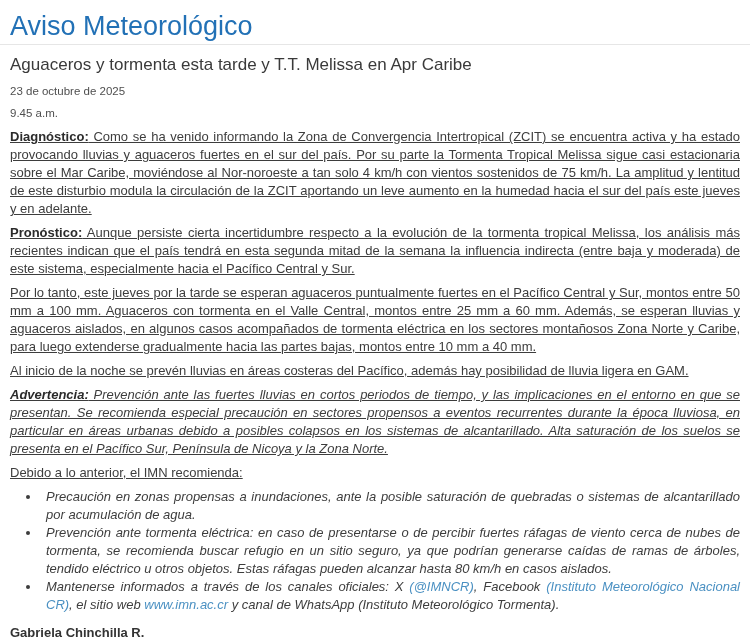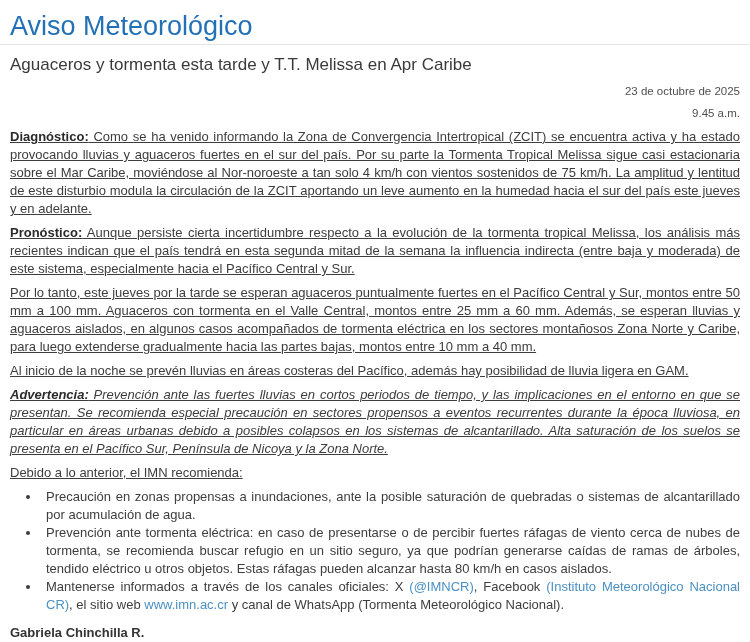--- a/index.html
+++ b/index.html
@@ -30,35 +30,35 @@
     line-height: 21px;
     font-weight: 400;
     color: #3a3a3a;
     margin: 0 0 9px 0;
   }
   p.meta {
     font-size: 11.5px;
     line-height: 14px;
     color: #4f4f4f;
     margin: 3px 0 8px 0;
-    text-align: right;
   }
   .doc p.body-par {
     font-size: 13px;
     line-height: 18px;
     margin: 0 0 6px 0;
     text-align: justify;
     text-decoration: underline;
   }
   .doc strong { color: #2b2b2b; }
   p.advertencia { font-style: italic; }
   ul.rec-list {
     margin: 0 0 6px 0;
     padding: 0 0 0 31px;
     list-style: disc;
+    font-style: italic;
   }
   ul.rec-list li {
     font-size: 13px;
     line-height: 18px;
     text-align: justify;
     padding-left: 5px;
     margin: 0;
   }
   a.doc-link {
     color: #4a90c2;
@@ -95,18 +95,18 @@
 
   <p class="body-par">Al inicio de la noche se prevén lluvias en áreas costeras del Pacífico, además hay posibilidad de lluvia ligera en GAM.</p>
 
   <p class="body-par advertencia"><strong>Advertencia:</strong><span> Prevención ante las fuertes lluvias en cortos periodos de tiempo, y las implicaciones en el entorno en que se presentan. Se recomienda especial precaución en sectores propensos a eventos recurrentes durante la época lluviosa, en particular en áreas urbanas debido a posibles colapsos en los sistemas de alcantarillado. Alta saturación de los suelos se presenta en el Pacífico Sur, Península de Nicoya y la Zona Norte.</span></p>
 
   <p class="body-par">Debido a lo anterior, el IMN recomienda:</p>
 
   <ul class="rec-list">
     <li>Precaución en zonas propensas a inundaciones, ante la posible saturación de quebradas o sistemas de alcantarillado por acumulación de agua.</li>
     <li>Prevención ante tormenta eléctrica: en caso de presentarse o de percibir fuertes ráfagas de viento cerca de nubes de tormenta, se recomienda buscar refugio en un sitio seguro, ya que podrían generarse caídas de ramas de árboles, tendido eléctrico u otros objetos. Estas ráfagas pueden alcanzar hasta 80 km/h en casos aislados.</li>
-    <li><span>Mantenerse informados a través de los canales oficiales: X </span><a class="doc-link">(@IMNCR)</a><span>, Facebook </span><a class="doc-link">(Instituto Meteorológico Nacional CR)</a><span>, el sitio web </span><a class="doc-link">www.imn.ac.cr</a><span> y canal de WhatsApp (Tormenta Meteorológico Nacional).</span></li>
+    <li><span>Mantenerse informados a través de los canales oficiales: X </span><a class="doc-link">(@IMNCR)</a><span>, Facebook </span><a class="doc-link">(Instituto Meteorológico Nacional CR)</a><span>, el sitio web </span><a class="doc-link">www.imn.ac.cr</a><span> y canal de WhatsApp (Instituto Meteorológico Tormenta).</span></li>
   </ul>
 
   <p class="signature">Gabriela Chinchilla R.</p>
 
 </div>
 
 </body></html>

